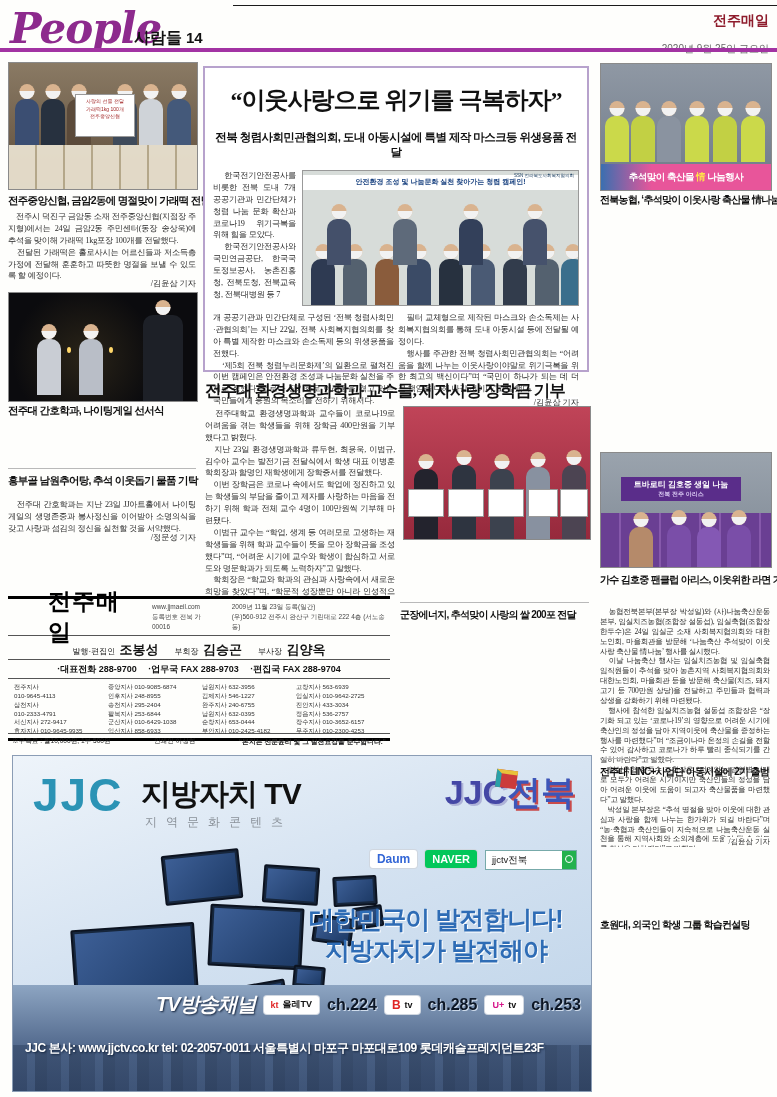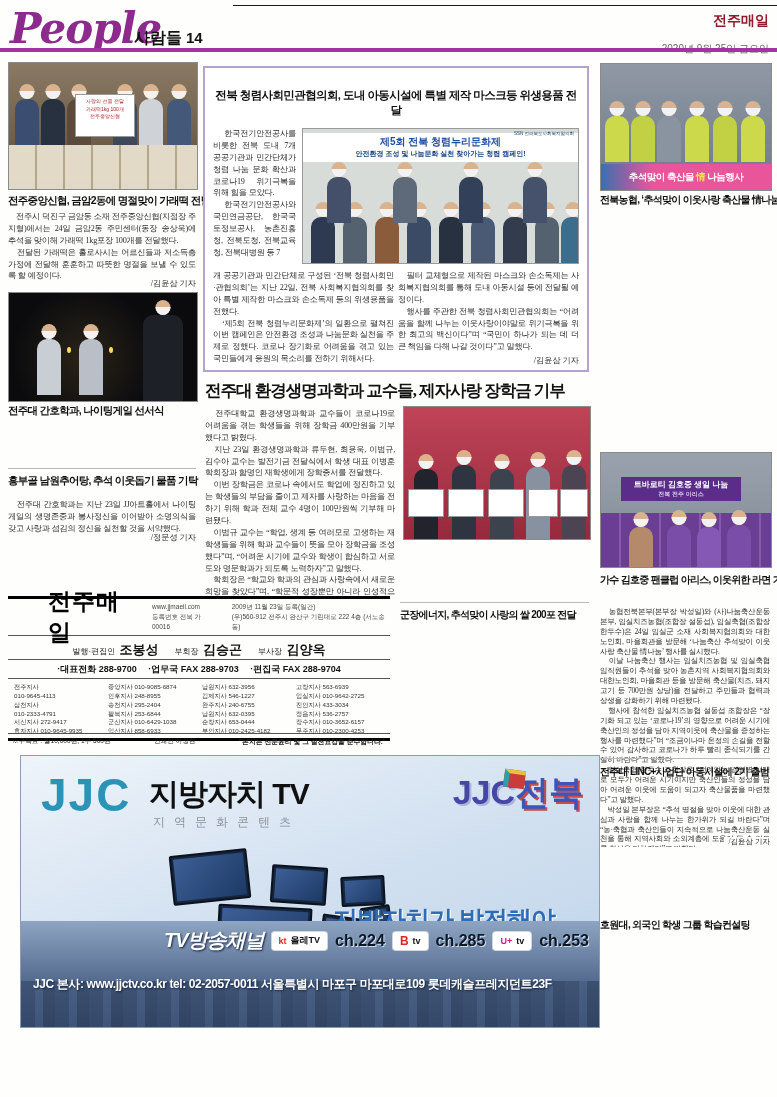--- a/index.html
+++ b/index.html
@@ -61,21 +61,21 @@
   .feat-h{font-family:"Liberation Serif",serif;font-weight:bold;font-size:24px;text-align:center;
           letter-spacing:-1px;color:#111;margin-top:10px;}
   .feat-sub{font-family:"Liberation Sans",sans-serif;font-weight:bold;font-size:11.5px;
           text-align:center;letter-spacing:-0.6px;color:#111;margin-top:14px;}
   .feat-row{display:flex;gap:6px;margin-top:10px;}
   .feat-cols{display:flex;gap:4px;margin-top:6px;}
   
   .ser-h{font-family:"Liberation Serif",serif;font-weight:600;font-size:16.5px;
          letter-spacing:-1px;color:#111;white-space:nowrap;}
   
-  .ad{position:absolute;left:20px;top:755px;width:580px;height:273px;border:1px solid #8b9db5;
+  .ad{position:absolute;left:12px;top:755px;width:580px;height:337px;border:1px solid #8b9db5;
       box-sizing:border-box;overflow:hidden;
       background:linear-gradient(160deg,#eef4fa 0%,#d4e2f1 45%,#bcd2e8 100%);}
   .jjc{position:absolute;left:20px;top:12px;font-family:"Liberation Sans",sans-serif;
        font-weight:bold;font-size:46px;color:#2b93b5;letter-spacing:2px;}
   .ad-t1{position:absolute;left:128px;top:18px;font-family:"Liberation Sans",sans-serif;
        font-weight:bold;font-size:30px;color:#101010;letter-spacing:-1px;}
   .ad-t2{position:absolute;left:132px;top:58px;font-family:"Liberation Sans",sans-serif;
        font-size:12px;color:#8a9199;letter-spacing:9px;}
   .jjcjb{position:absolute;right:16px;top:14px;font-family:"Liberation Sans",sans-serif;
        font-weight:bold;font-size:34px;color:#4447a5;text-shadow:2px 2px 0 #aeb3d8;}
@@ -211,27 +211,27 @@
 무주지사  010-2300-4253</div>
   </div>
   <div class="r5">
     <span>※구독료 : 월10,000원, 1부 500원</span>
     <span>인쇄인 이상현</span>
     <b>“본지는 신문윤리 및 그 실천요강을 준수합니다.”</b>
   </div>
 </div>
 
 <div class="feat">
+  <div class="feat-h">“이웃사랑으로 위기를 극복하자”</div>
   <div class="feat-sub">전북 청렴사회민관협의회, 도내 아동시설에 특별 제작 마스크등 위생용품 전달</div>
   <div class="feat-row">
     <div class="bd" style="width:84px;height:134px;overflow:hidden;">　한국전기안전공사를 비롯한 전북 도내 7개 공공기관과 민간단체가 청렴 나눔 문화 확산과 코로나19 위기극복을 위해 힘을 모았다.
 　한국전기안전공사와 국민연금공단, 한국국토정보공사, 농촌진흥청, 전북도청, 전북교육청, 전북대병원 등 7</div>
     <div class="photo" style="position:relative;width:278px;height:134px;background:#d7dcd9;border:1px solid #999;">
       <div class="banner" style="top:4px;background:#fff;padding:2px 0 3px;">
-        <div style="font-size:10px;color:#1f4fa0;">제5회 전북 청렴누리문화제</div>
         <div style="font-size:7px;color:#17407f;">안전환경 조성 및 나눔문화 실천 찾아가는 청렴 캠페인!</div>
       </div>
       <div style="position:absolute;right:4px;top:2px;font-size:4.5px;color:#246;font-family:'Liberation Sans',sans-serif;">SSN 전라북도사회복지협의회</div>
       <i class="person" style="left:8px;--c:#2e3a52;"></i>
       <i class="person" style="left:40px;--c:#54616f;"></i>
       <i class="person" style="left:72px;--c:#8a5c3c;"></i>
       <i class="person" style="left:104px;--c:#3b4b66;"></i>
       <i class="person" style="left:136px;--c:#27313f;"></i>
       <i class="person" style="left:168px;--c:#4a5a74;"></i>
       <i class="person" style="left:200px;--c:#323c4c;"></i>
@@ -283,34 +283,46 @@
 　㈜군장에너지(대표이사 박준영)는 추석 명절을 맞아 지난 23일 소룡동과 미성동 행정복지센터를 방문해 어려운 이웃들에게 전달해달라며 쌀 10kg 200포(620만 원 상당)를 기탁했다.
 　㈜군장에너지는 매년 명절마다 소룡동과 미성동에 백미를 기탁해 변함없는 이웃사랑을 실천하고 있으며 이날 기탁받은 백미는 관내 홀몸 어르신, 장애인, 한부모 가정 등 취약계층 200세대에 전달할 예정이다.</div>
   <span class="by">/군산=황경룡 기자</span>
 </div>
 
 <div class="ad">
   <div class="jjc">JJC</div>
   <div class="ad-t1">지방자치 TV</div>
   <div class="ad-t2">지역문화콘텐츠</div>
   <div class="jjcjb"><span class="cube"></span><span>JJC</span><b>전북</b></div>
+  <div class="chiprow" style="right:14px;top:94px;">
+    <span class="chip" style="font-size:12px;color:#3366d6;">
+        <span>Daum</span>
+      </span>
+    <span class="chip" style="background:#03c75a;color:#fff;font-size:11px;">
+        <span>NAVER</span>
+      </span>
+    <span class="sbox" style="width:84px;">
+        <span>jjctv전북</span>
+        <i class="mag" style="margin-left:auto;"></i>
+      </span>
+  </div>
 
   <div class="scr" style="left:150px;top:96px;width:74px;height:46px;transform:rotate(-6deg);"></div>
   <div class="scr" style="left:250px;top:110px;width:52px;height:34px;transform:rotate(4deg);"></div>
   <div class="scr" style="left:320px;top:120px;width:40px;height:26px;transform:rotate(-3deg);"></div>
   <div class="scr" style="left:196px;top:150px;width:90px;height:58px;transform:rotate(3deg);"></div>
   <div class="scr" style="left:300px;top:160px;width:36px;height:24px;transform:rotate(8deg);"></div>
   <div class="scr" style="left:340px;top:150px;width:26px;height:18px;transform:rotate(-8deg);"></div>
   <div class="scr" style="left:60px;top:170px;width:120px;height:80px;transform:rotate(-4deg);"></div>
   <div class="scr" style="left:120px;top:256px;width:86px;height:54px;transform:rotate(6deg);"></div>
   <div class="scr" style="left:230px;top:226px;width:40px;height:26px;transform:rotate(-10deg);"></div>
   <div class="scr" style="left:280px;top:210px;width:28px;height:18px;transform:rotate(5deg);"></div>
   <div class="slogan">
+    <div>대한민국이 발전합니다!</div>
     <div>지방자치가 발전해야</div>
-    <div>대한민국이 발전합니다!</div>
   </div>
   <div class="band">
     <div class="tvch">
       <span class="tvch-lab">TV방송채널</span>
       <span class="chip">
           <b style="color:#e02424;">kt</b>
           <span>올레TV</span>
         </span>
       <span class="chno">ch.224</span>
       <span class="chip">

